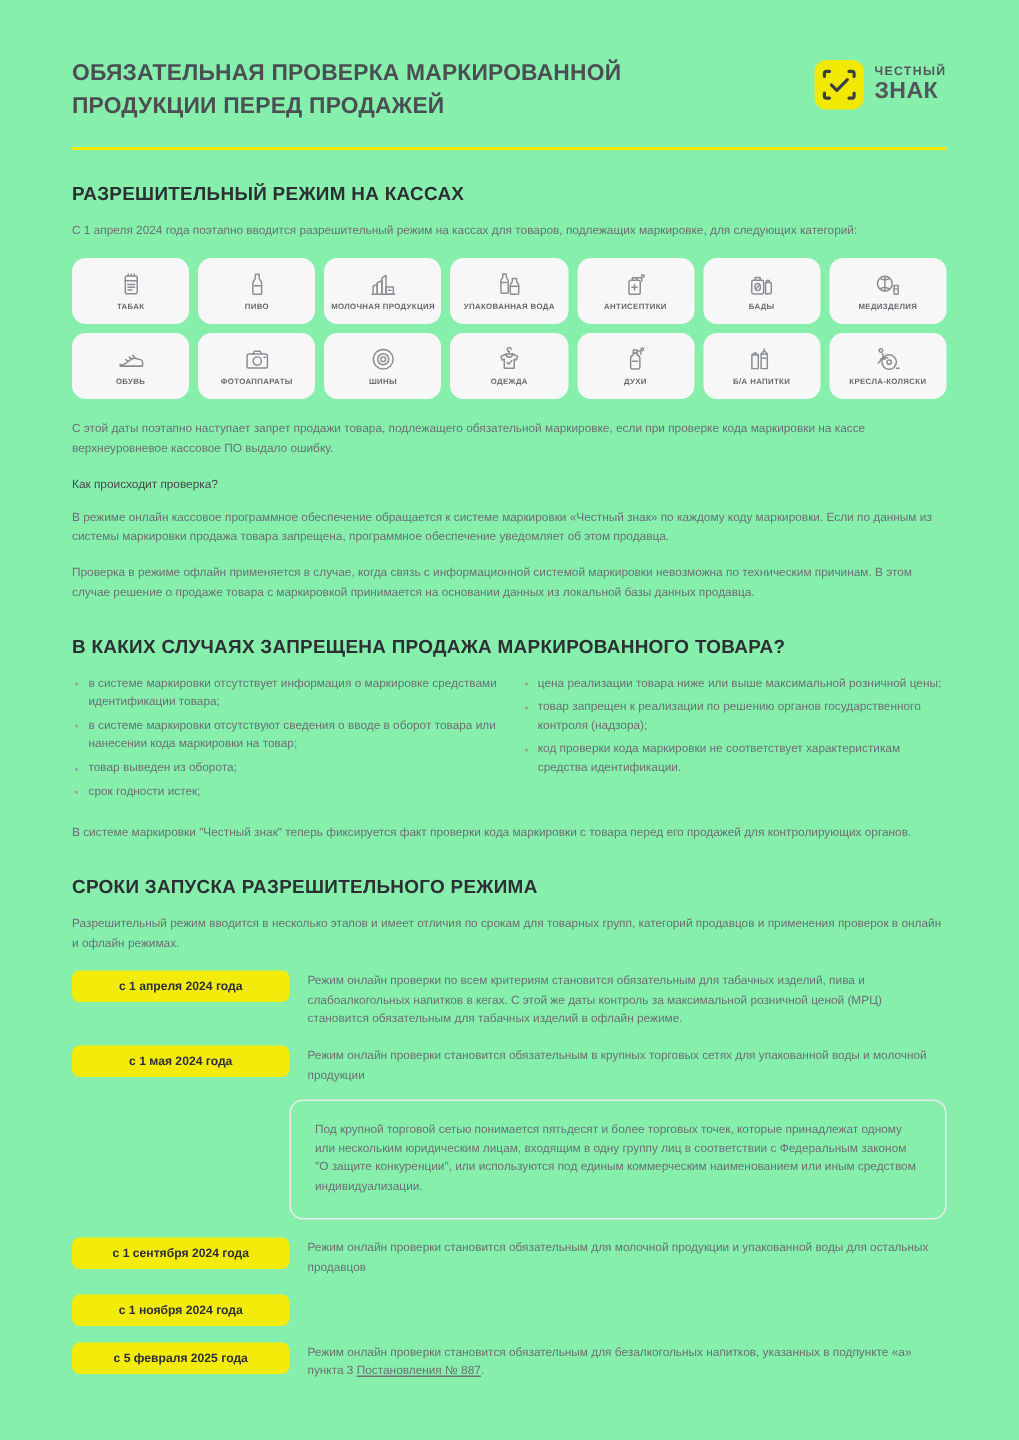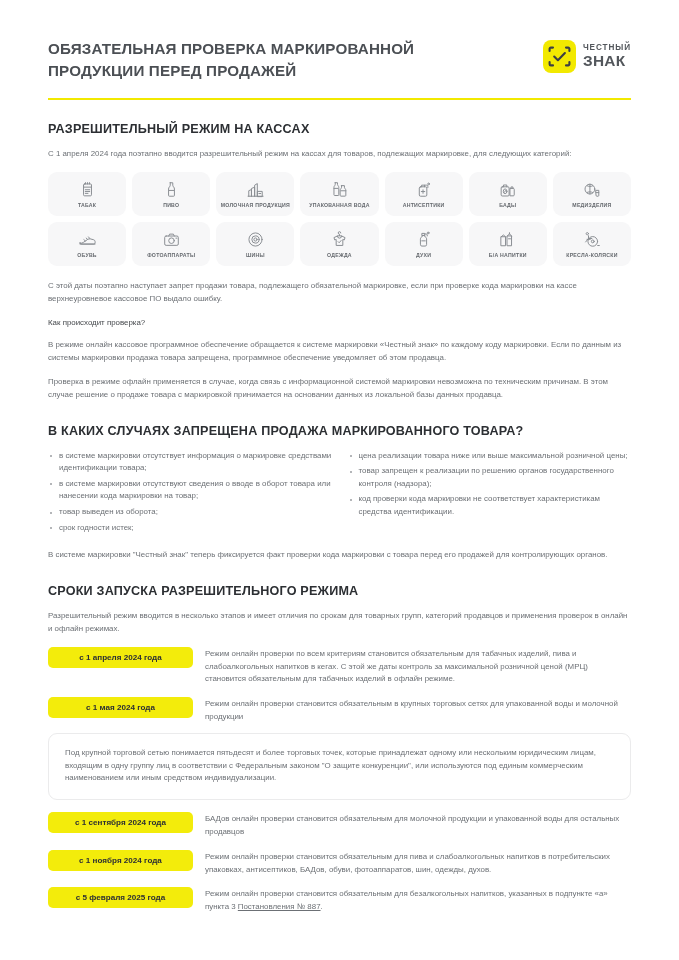--- a/index.html
+++ b/index.html
@@ -8,21 +8,21 @@
     background: #e9e9e9;
   }
   body {
     font-family: "Liberation Sans", sans-serif;
     -webkit-font-smoothing: antialiased;
   }
   .page {
     position: relative;
     width: 679px;
     height: 960px;
-    background: #ffffff;
+    background: #86efac;
     overflow: hidden;
     margin: 0 auto;
   }
   .sheet {
     padding: 0 48px;
   }
 
   
   .header {
     display: flex;
@@ -186,21 +186,20 @@
   }
   .t-text {
     font-size: 7.9px;
     line-height: 1.62;
     color: #6c7075;
     padding-top: 1px;
   }
   .note-wrap {
     display: flex;
     margin: -2px 0 12px 0;
-    flex-direction: column;
   }
   .note-spacer { flex: none; width: 145px; }
   .note {
     flex: 1;
     border: 1px solid #ebebec;
     border-radius: 9px;
     padding: 13px 16px 14px 16px;
     font-size: 7.9px;
     line-height: 1.62;
     color: #6c7075;
@@ -468,25 +467,24 @@
         <div class="t-row">
           <div class="t-badge">с 1 мая 2024 года</div>
           <div class="t-text">Режим онлайн проверки становится обязательным в крупных торговых сетях для упакованной воды и молочной продукции</div>
         </div>
         <div class="note-wrap">
           <div class="note-spacer"></div>
           <div class="note">Под крупной торговой сетью понимается пятьдесят и более торговых точек, которые принадлежат одному или нескольким юридическим лицам, входящим в одну группу лиц в соответствии с Федеральным законом "О защите конкуренции", или используются под единым коммерческим наименованием или иным средством индивидуализации.</div>
         </div>
         <div class="t-row">
           <div class="t-badge">с 1 сентября 2024 года</div>
-          <div class="t-text">БАДов онлайн проверки становится обязательным для молочной продукции и упакованной воды для остальных продавцов</div>
+          <div class="t-text">Режим онлайн проверки становится обязательным для молочной продукции и упакованной воды для остальных продавцов</div>
         </div>
         <div class="t-row">
           <div class="t-badge">с 1 ноября 2024 года</div>
-          <div class="t-text">Режим онлайн проверки становится обязательным для пива и слабоалкогольных напитков в потребительских упаковках, антисептиков, БАДов, обуви, фотоаппаратов, шин, одежды, духов.</div>
         </div>
         <div class="t-row">
           <div class="t-badge">с 5 февраля 2025 года</div>
           <div class="t-text">Режим онлайн проверки становится обязательным для безалкогольных напитков, указанных в подпункте «а» пункта 3 <a class="lnk" href="#">Постановления № 887</a>.</div>
         </div>
       </div>
 
     <div class="footer-space"></div>
   </div>
 </div>

